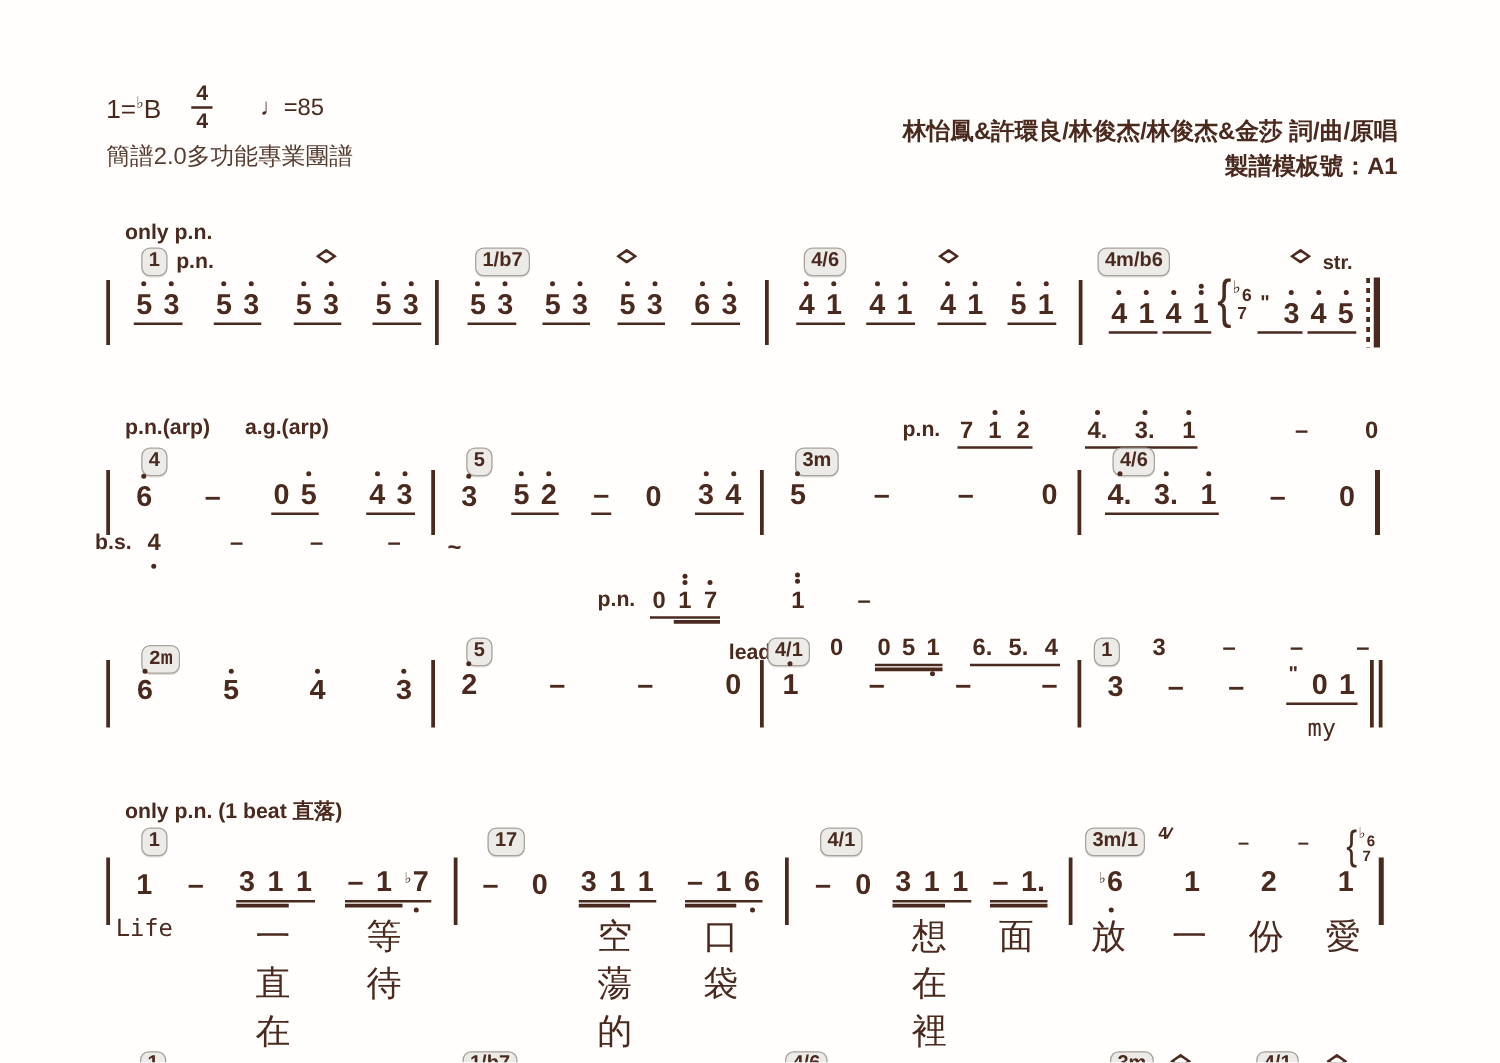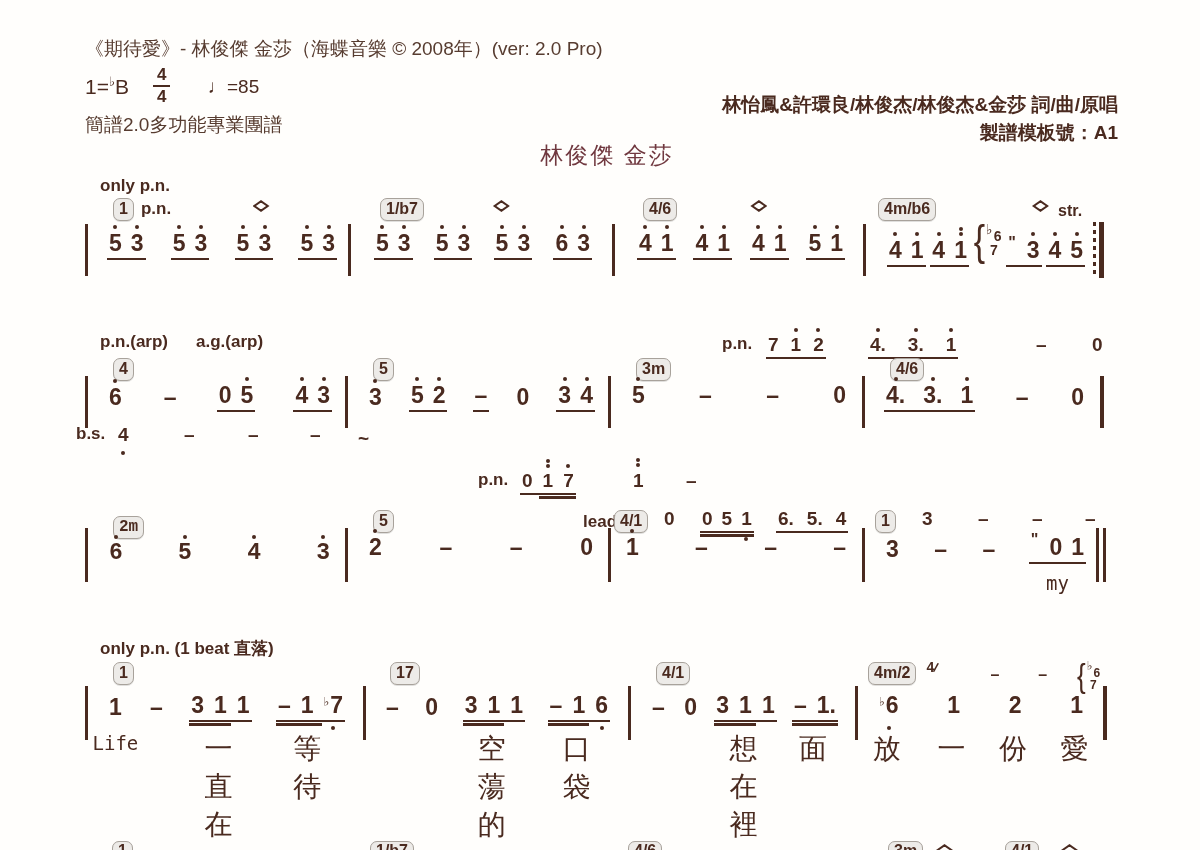--- a/index.html
+++ b/index.html
@@ -62,33 +62,31 @@
   .grace em{font-style:normal;display:inline-block;transform:rotate(18deg);font-size:13px;}
   .upit{position:absolute;font-weight:bold;font-size:19px;color:var(--ink);}
   .upit.lbl{font-size:17px;}
   .bsit{position:absolute;font-weight:bold;font-size:19px;color:var(--ink);}
 </style>
 </head>
 <body>
 
 <div class="page">
 
-  <div class="abs h-top" style="left:85px;top:36px;">《期待愛》- 林俊傑 金莎（海蝶音樂 © 2008年）(ver: 2.0 Pro)</div>
 
   <div class="abs keysig" style="left:85px;top:74px;text-align:center;"><span>1=</span><span class="fl-s">♭</span><span>B</span></div>
   <div class="abs ts" style="left:153px;top:66px;">
     <span class="tst">4</span>
     <span class="tsb">4</span>
   </div>
   <div class="abs tempo" style="left:208px;top:76px;">♩=85</div>
   <div class="abs h-top" style="left:85px;top:112px;">簡譜2.0多功能專業團譜</div>
 
   <div class="abs credits" style="right:82px;top:92px;">林怡鳳&amp;許環良/林俊杰/林俊杰&amp;金莎 詞/曲/原唱</div>
   <div class="abs credits" style="right:82px;top:120px;">製譜模板號：A1</div>
-  <div class="abs artists" style="left:607px;top:140px;transform:translateX(-50%);">林俊傑 金莎</div>
 
   <div id="score">
       <div>
         <div class="abs sys-label" style="left: 100px; top: 176px;">only p.n.</div>
         <div class="bar" style="left: 85px; top: 224px; height: 52px;"></div>
         <div class="bar" style="left: 348px; top: 224px; height: 52px;"></div>
         <div class="bar" style="left: 612px; top: 224px; height: 52px;"></div>
         <div class="bar" style="left: 863px; top: 224px; height: 52px;"></div>
         <div class="bar dotted" style="left: 1093px; top: 222px; height: 56px;"></div>
         <div class="bar thick" style="left: 1099px; top: 222px; height: 56px;"></div>
@@ -504,21 +502,21 @@
             <span class="grp u1" style="gap: 10px;">
               <span class="tok">–</span>
               <span class="tok">1.</span>
               <div class="dbl" style="left: 0%; width: 100%;"></div>
               <div class="lyr">面</div>
             </span>
           </div>
         </div>
         <div class="measure" style="left: 865px; top: 662px; width: 228px;">
           <div class="chordrow" style="left: 3px;">
-            <span class="chip">4m/2</span>
+            <span class="chip">3m/1</span>
           </div>
           <div class="mab" style="left: 61.56px; top: -4px;"><span class="grace">4<em>/</em></span></div>
           <div class="mab" style="left: 125.4px; top: 4px;">–</div>
           <div class="mab" style="left: 173.28px; top: 4px;">–</div>
           <div class="mab" style="left: 212.04px; top: 8px;"><span class="cluster smallc">
               <span class="brace">{</span>
               <span class="col">
                 <span><span class="fl">♭</span>6</span>
                 <span>7</span>
               </span>

